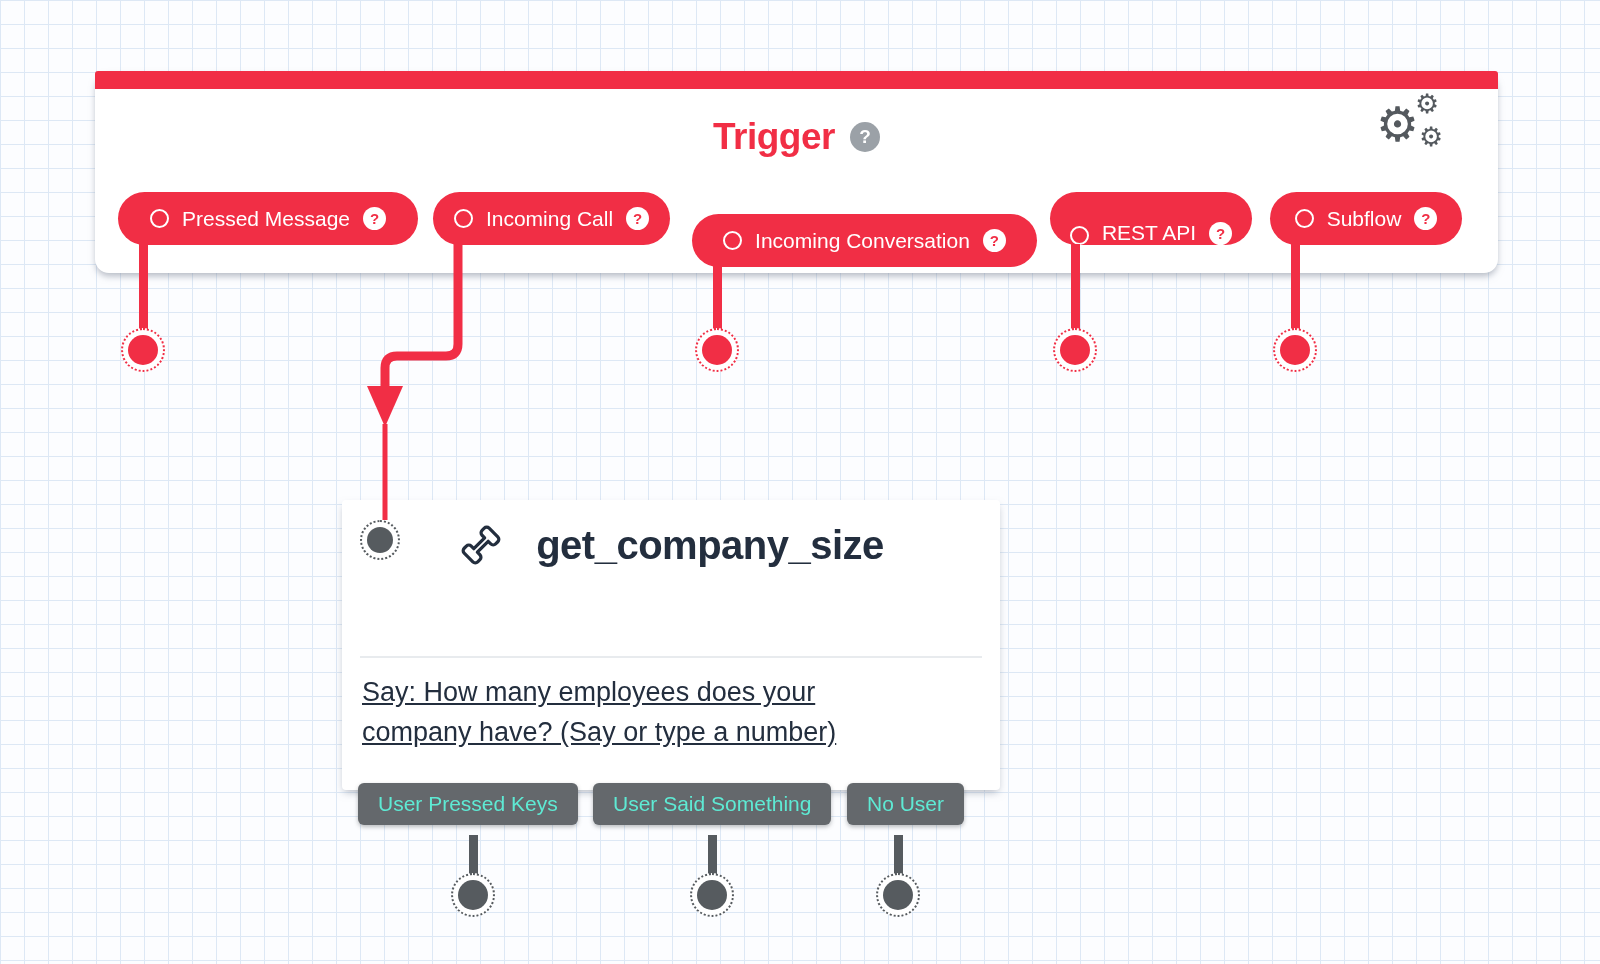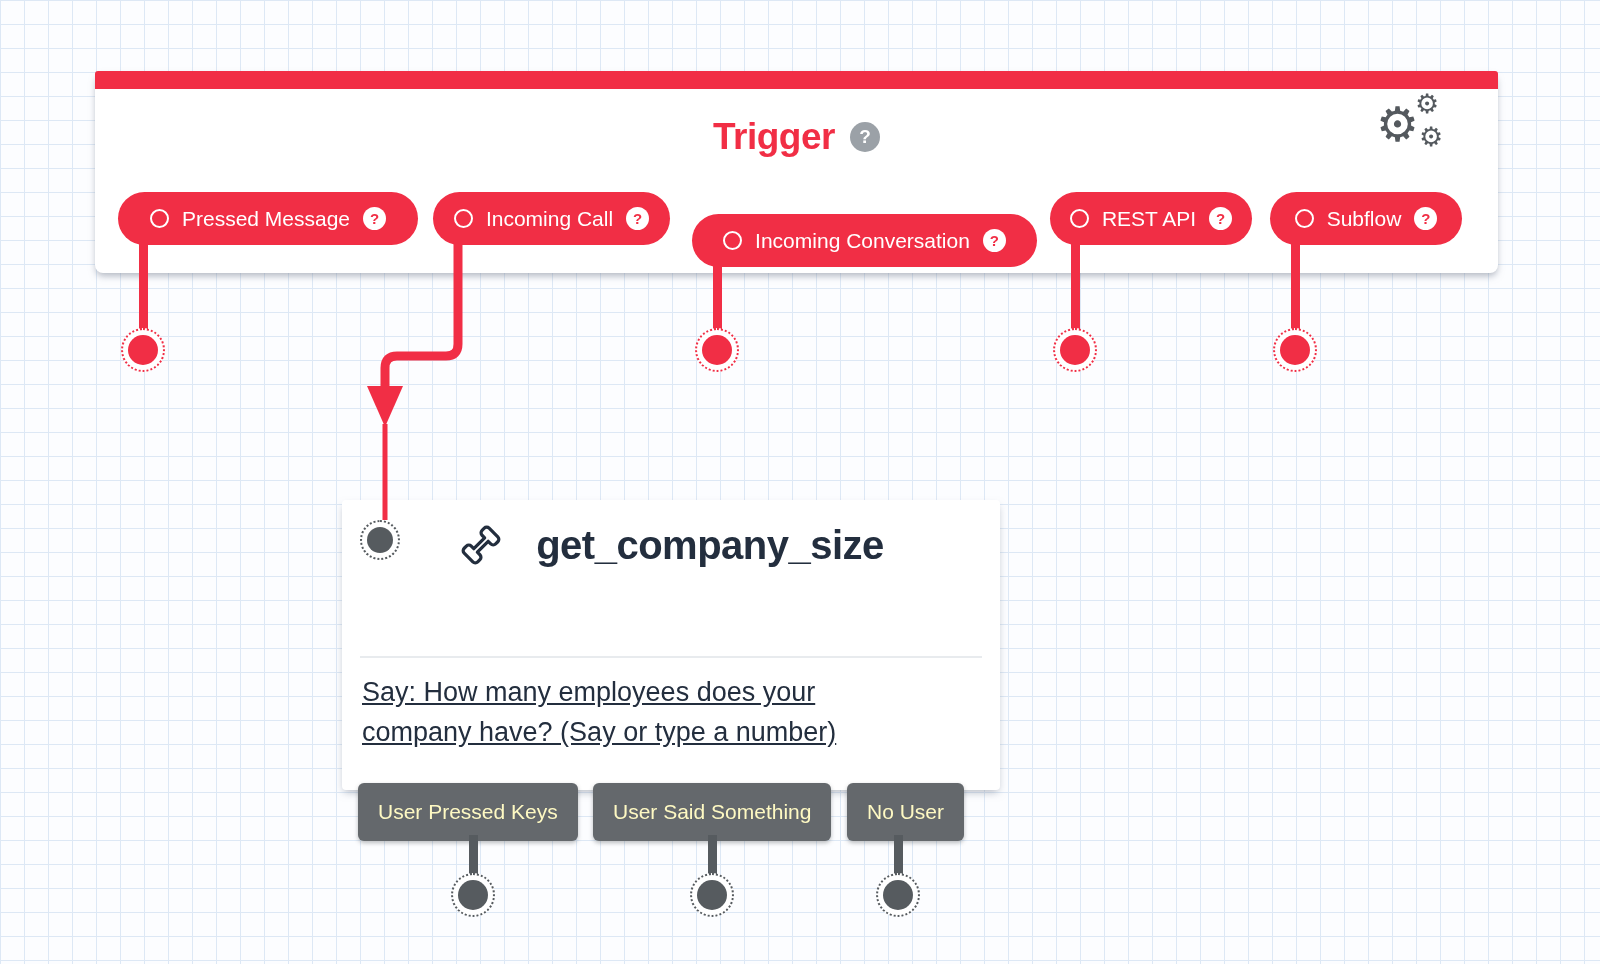--- a/index.html
+++ b/index.html
@@ -23,21 +23,21 @@
     background-image:
       linear-gradient(to right, var(--grid-line) 1px, transparent 1px),
       linear-gradient(to bottom, var(--grid-line) 1px, transparent 1px);
     background-size: 24px 24px;
   }
 
   
   .trigger-widget {
     position: absolute; left: 95px; top: 71px;
     width: 1403px; height: 202px;
-    background: #fff; border-radius: 8px;
+    background: #fff; border-radius: 14px;
     box-shadow: 0 4px 7px -1px rgba(120,130,145,.55);
   }
   .trigger-bar {
     position: absolute; top: 0; left: 0; right: 0; height: 18px;
     background: var(--red); border-radius: 3px 3px 0 0;
   }
   .trigger-header {
     position: absolute; top: 18px; left: 0; right: 0; height: 96px;
     display: flex; align-items: center; justify-content: center; gap: 15px;
   }
@@ -61,21 +61,21 @@
   }
   .pill-circle { width: 19px; height: 19px; border: 2.5px solid #fff; border-radius: 50%; flex: none; }
   .pill-label { font-size: 21px; font-weight: 500; white-space: nowrap; }
   .pill-help {
     width: 23px; height: 23px; border-radius: 50%; background: #fff; color: var(--red);
     font-size: 15px; font-weight: bold; display: flex; align-items: center; justify-content: center; flex: none;
   }
   .pill-1 { left: 118px;  width: 300px; }
   .pill-2 { left: 433px;  width: 237px; }
   .pill-3 { left: 692px;  width: 345px; margin-top: 22px; }
-  .pill-4 { left: 1050px; width: 202px; }
+  .pill-4 { left: 1050px; width: 202px; align-items: flex-end; }
   .pill-5 { left: 1270px; width: 192px; }
 
   
   .stem { position: absolute; width: 9px; }
   .stem.red  { background: var(--red); }
   .stem.gray { background: var(--dot-gray); }
 
   .port {
     position: absolute; border-radius: 50%; background: #fff;
     display: flex; align-items: center; justify-content: center;
@@ -103,22 +103,22 @@
   .phone-icon { flex: none; }
   .node-title { font-size: 40px; font-weight: bold; color: var(--dark); letter-spacing: -0.5px; white-space: nowrap; }
   .node-subtitle {
     position: absolute; top: 97px; left: 0; right: 0;
     text-align: center; color: var(--sub-gray); font-size: 23px;
   }
   .node-divider { position: absolute; top: 156px; left: 18px; right: 18px; height: 2px; background: #e8ebee; }
   .node-body { position: absolute; top: 172px; left: 20px; right: 14px; color: var(--dark); font-size: 27px; line-height: 40px; text-decoration: underline; }
 
   .tbtn {
-    position: absolute; top: 783px; height: 58px;
-    background: var(--btn-gray); color: #fef9c3; font-size: 21px;
+    position: absolute; top: 783px; height: 42px;
+    background: var(--btn-gray); color: #5eead4; font-size: 21px;
     display: flex; align-items: center; padding: 0 20px;
     border-radius: 6px; box-shadow: 0 2px 4px rgba(60,65,70,.35);
     white-space: nowrap;
   }
   .tbtn-1 { left: 358px; }
   .tbtn-2 { left: 593px; }
   .tbtn-3 { left: 847px; }
 </style>
 </head>
 <body>

